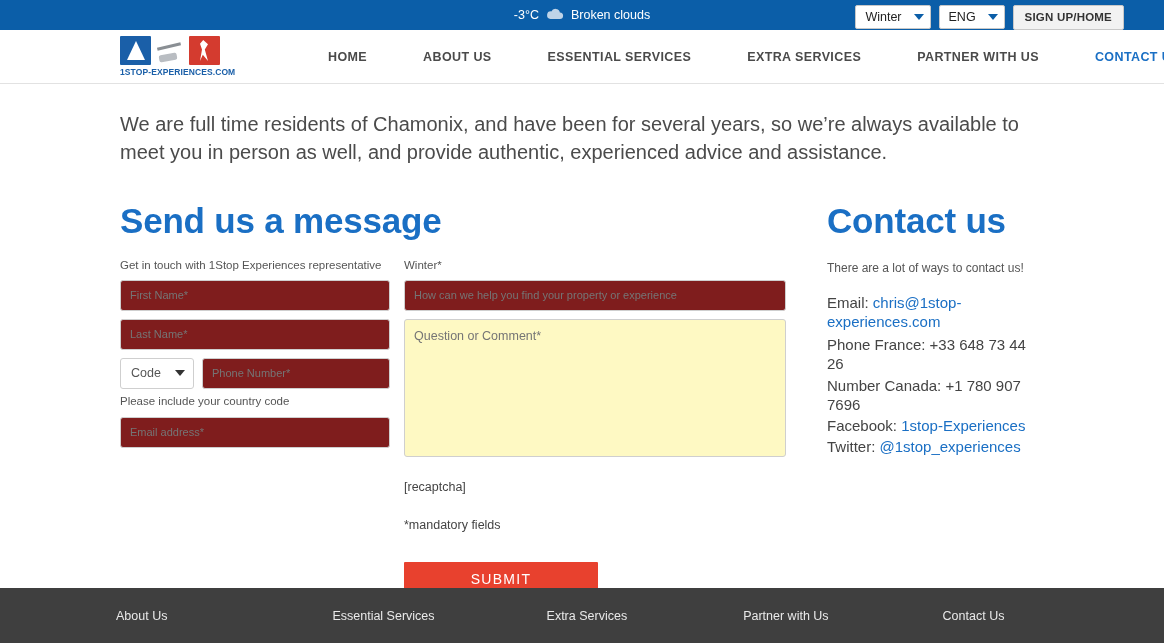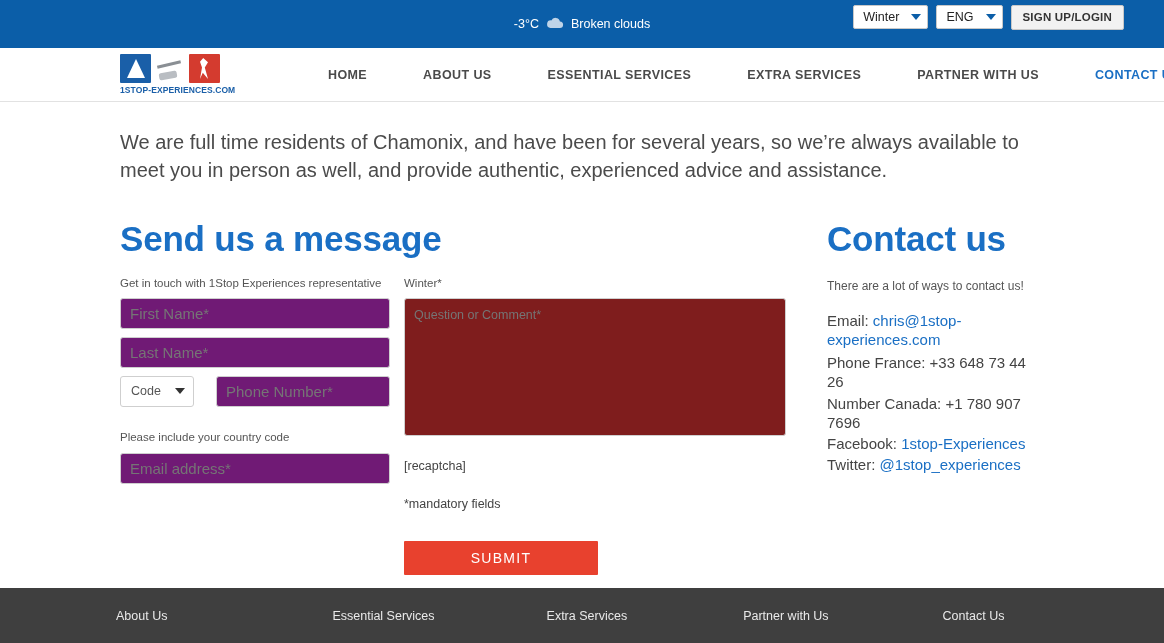--- a/index.html
+++ b/index.html
@@ -6,21 +6,21 @@
   html, body {
     margin: 0; padding: 0;
     width: 1164px; height: 643px;
     font-family: "Liberation Sans", sans-serif;
     background: #ffffff;
     overflow: hidden;
   }
 
   
   .topbar {
-    height: 48px;
+    height: 30px;
     background: #0b5ea8;
     display: flex;
     align-items: center;
     justify-content: center;
     position: relative;
     color: #ffffff;
   }
   .weather {
     display: flex;
     align-items: center;
@@ -184,30 +184,30 @@
     font-size: 11.5px;
     color: #555;
     margin-bottom: 7px;
     height: 14px;
   }
   .field {
     width: 100%;
     height: 31px;
     border: 1px solid #cfcfcf;
     border-radius: 3px;
-    background: #701a75;
-    font-size: 15px;
+    background: #7f1d1d;
+    font-size: 11px;
     color: #8d8d8d;
     padding: 0 9px;
     display: flex;
     align-items: center;
     margin-bottom: 8px;
     font-family: "Liberation Sans", sans-serif;
   }
-  .phone-row { display: flex; gap: 22px; margin-bottom: 24px; }
+  .phone-row { display: flex; gap: 8px; margin-bottom: 6px; }
   .code-select {
     width: 74px; height: 31px;
     border: 1px solid #cfcfcf; border-radius: 3px;
     background: #fff; font-size: 12.5px; color: #555;
     display: flex; align-items: center; justify-content: space-between;
     padding: 0 8px 0 10px;
   }
   .code-select .caret2 {
     width: 0; height: 0;
     border-left: 5px solid transparent;
@@ -218,21 +218,21 @@
   .hint {
     font-size: 11.5px;
     color: #555;
     margin: 4px 0 10px 0;
   }
   .textarea {
     width: 100%;
     height: 138px;
     border: 1px solid #cfcfcf;
     border-radius: 3px;
-    background: #7f1d1d;
+    background: #fef9c3;
     font-size: 12.5px;
     color: #8d8d8d;
     padding: 9px;
     resize: none;
     display: block;
     font-family: "Liberation Sans", sans-serif;
   }
   .recaptcha {
     font-size: 12.5px;
     color: #444;
@@ -312,21 +312,21 @@
   </div>
   <div class="topbar-right">
     <div class="tb-select">
       <span>Winter</span>
       <span class="caret"></span>
     </div>
     <div class="tb-select">
       <span>ENG</span>
       <span class="caret"></span>
     </div>
-    <div class="signup">SIGN UP/LOGIN</div>
+    <div class="signup">SIGN UP/HOME</div>
   </div>
 </div>
 
 <div class="navbar">
   <div class="logo">
     <div class="logo-icons">
       <span class="logo-blue"></span>
       <span class="logo-gray"></span>
       <span class="logo-red"></span>
     </div>
@@ -366,20 +366,21 @@
         </div>
 
         <div class="hint">Please include your country code</div>
 
         <input class="field" type="text" placeholder="Email address*" style="">
       </div>
 
       <div class="form-col-b">
         <div class="small-label">Winter*</div>
 
+        <input class="field" type="text" placeholder="How can we help you find your property or experience" style="">
 
         <textarea class="textarea" placeholder="Question or Comment*" style=""></textarea>
 
         <div class="recaptcha">[recaptcha]</div>
         <div class="mandatory">*mandatory fields</div>
 
         <button class="submit-btn">SUBMIT</button>
       </div>
 
     </div>

